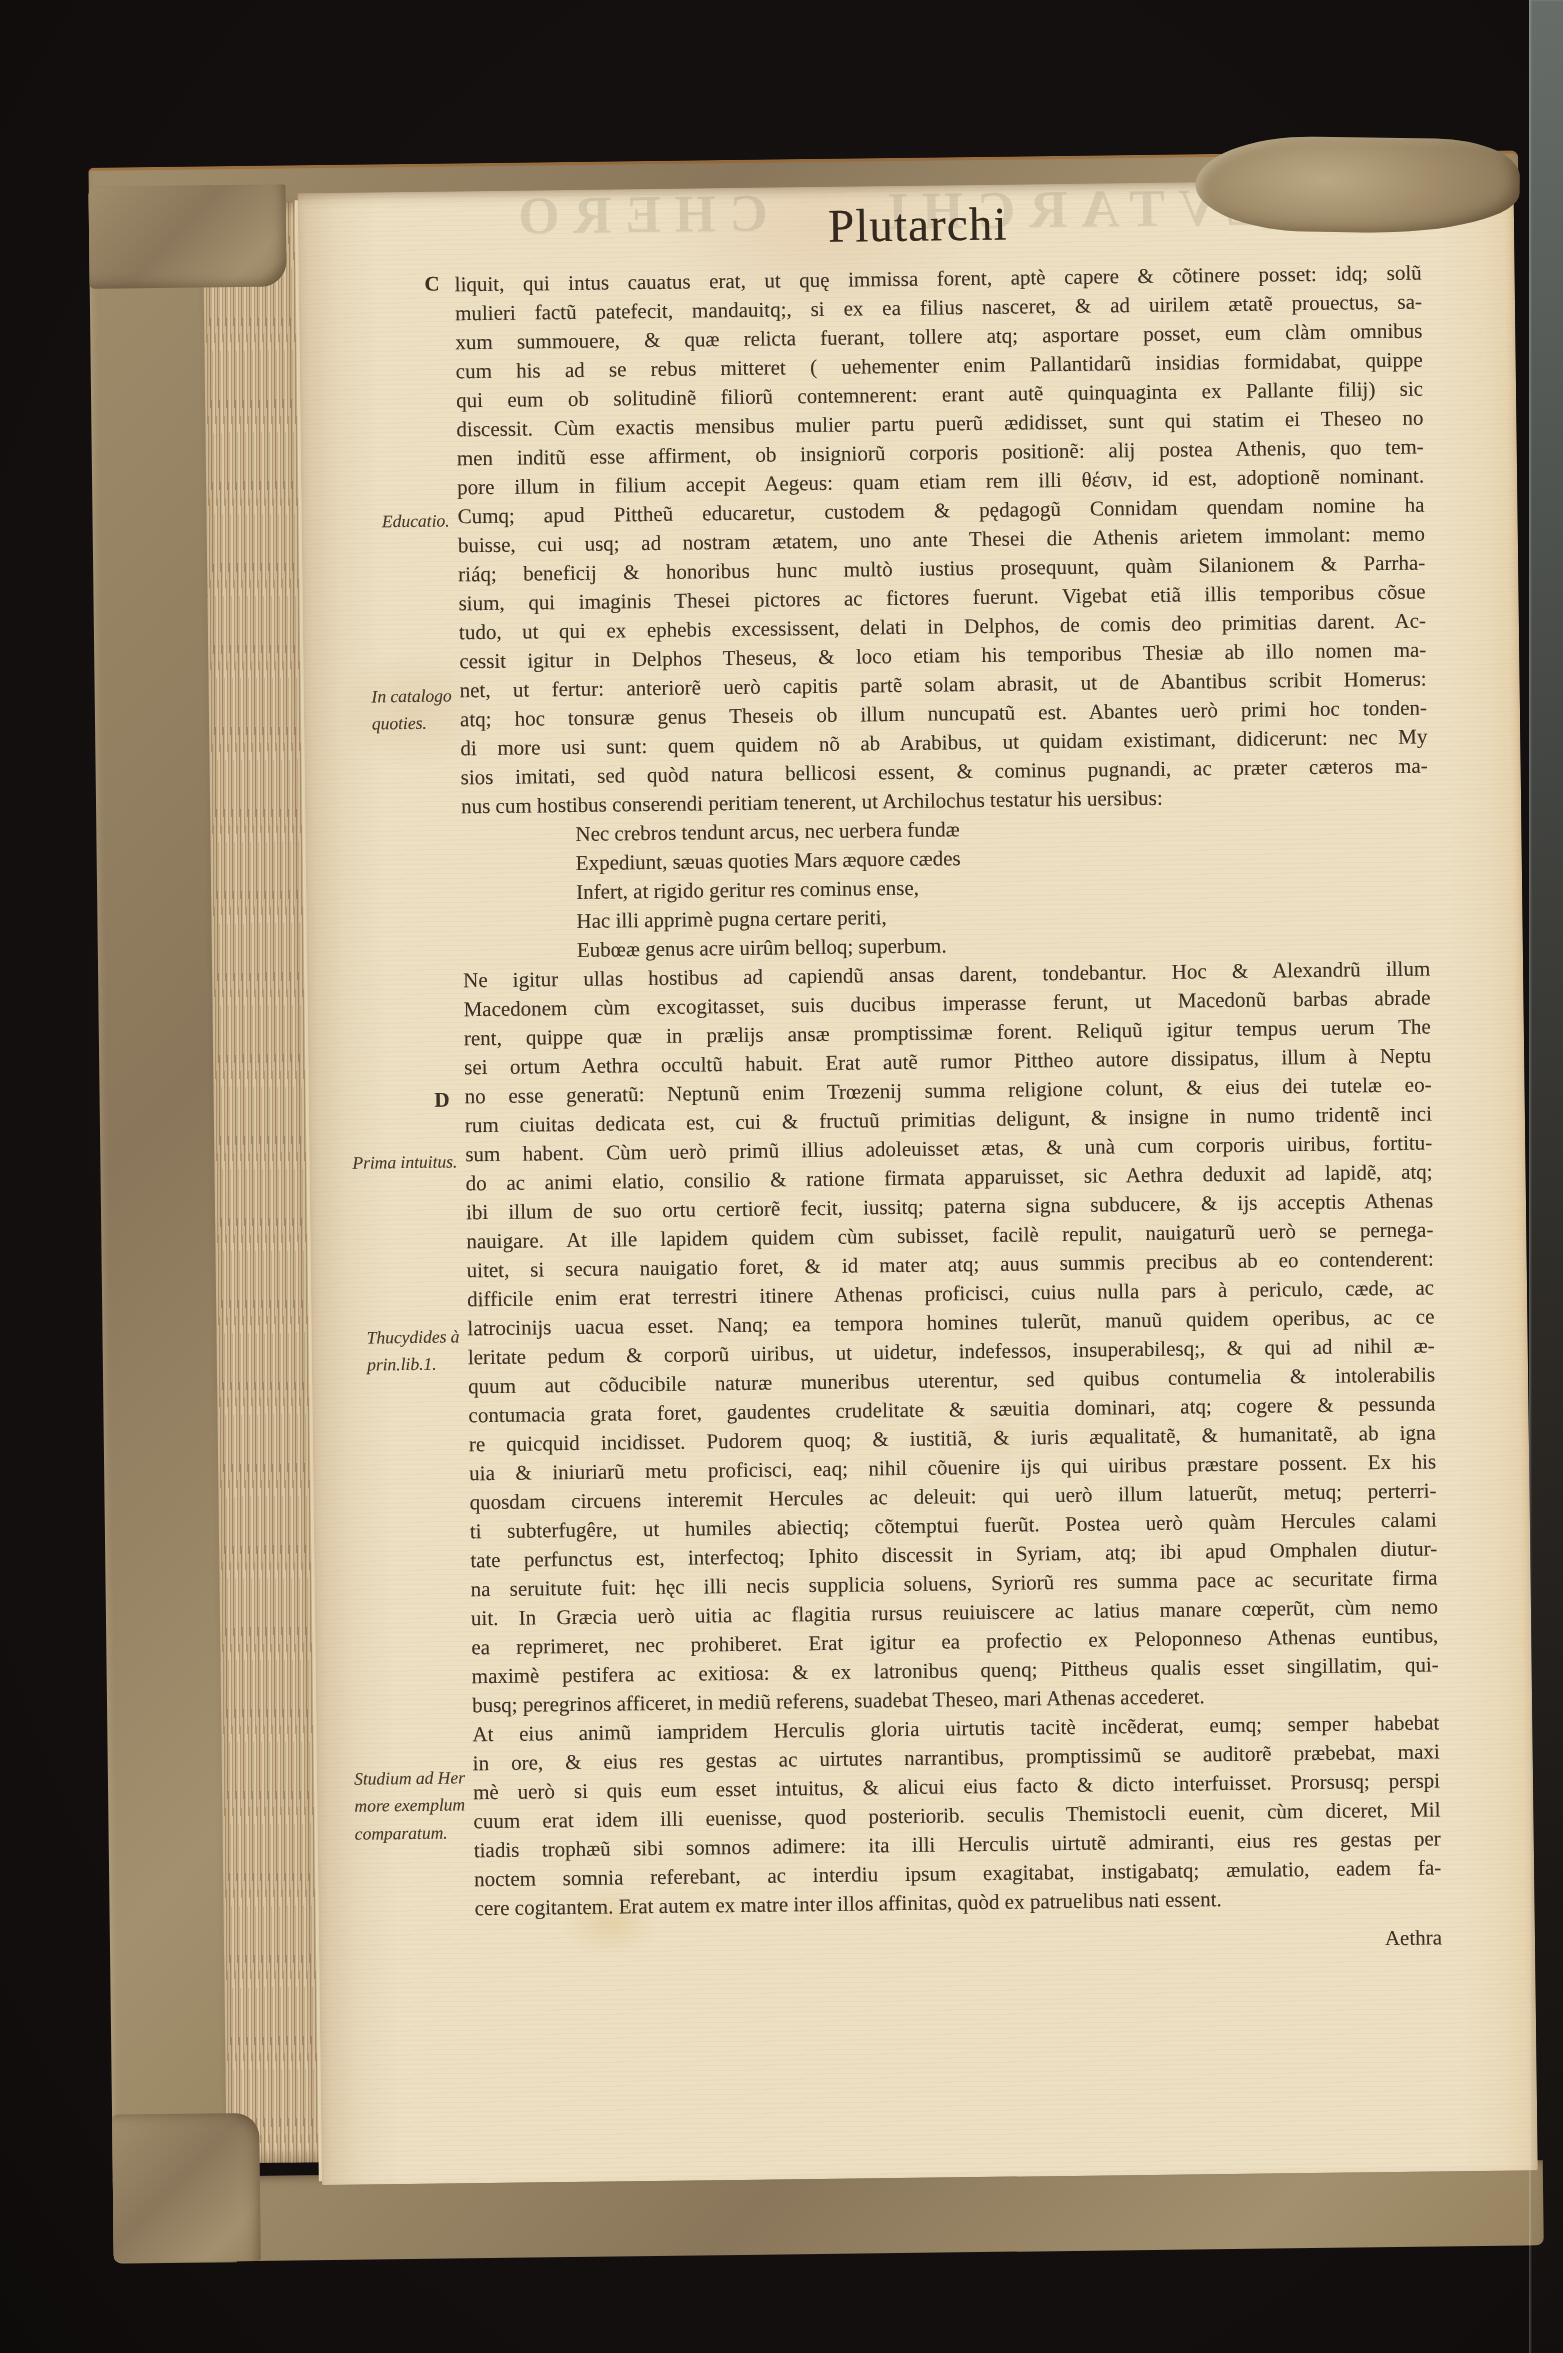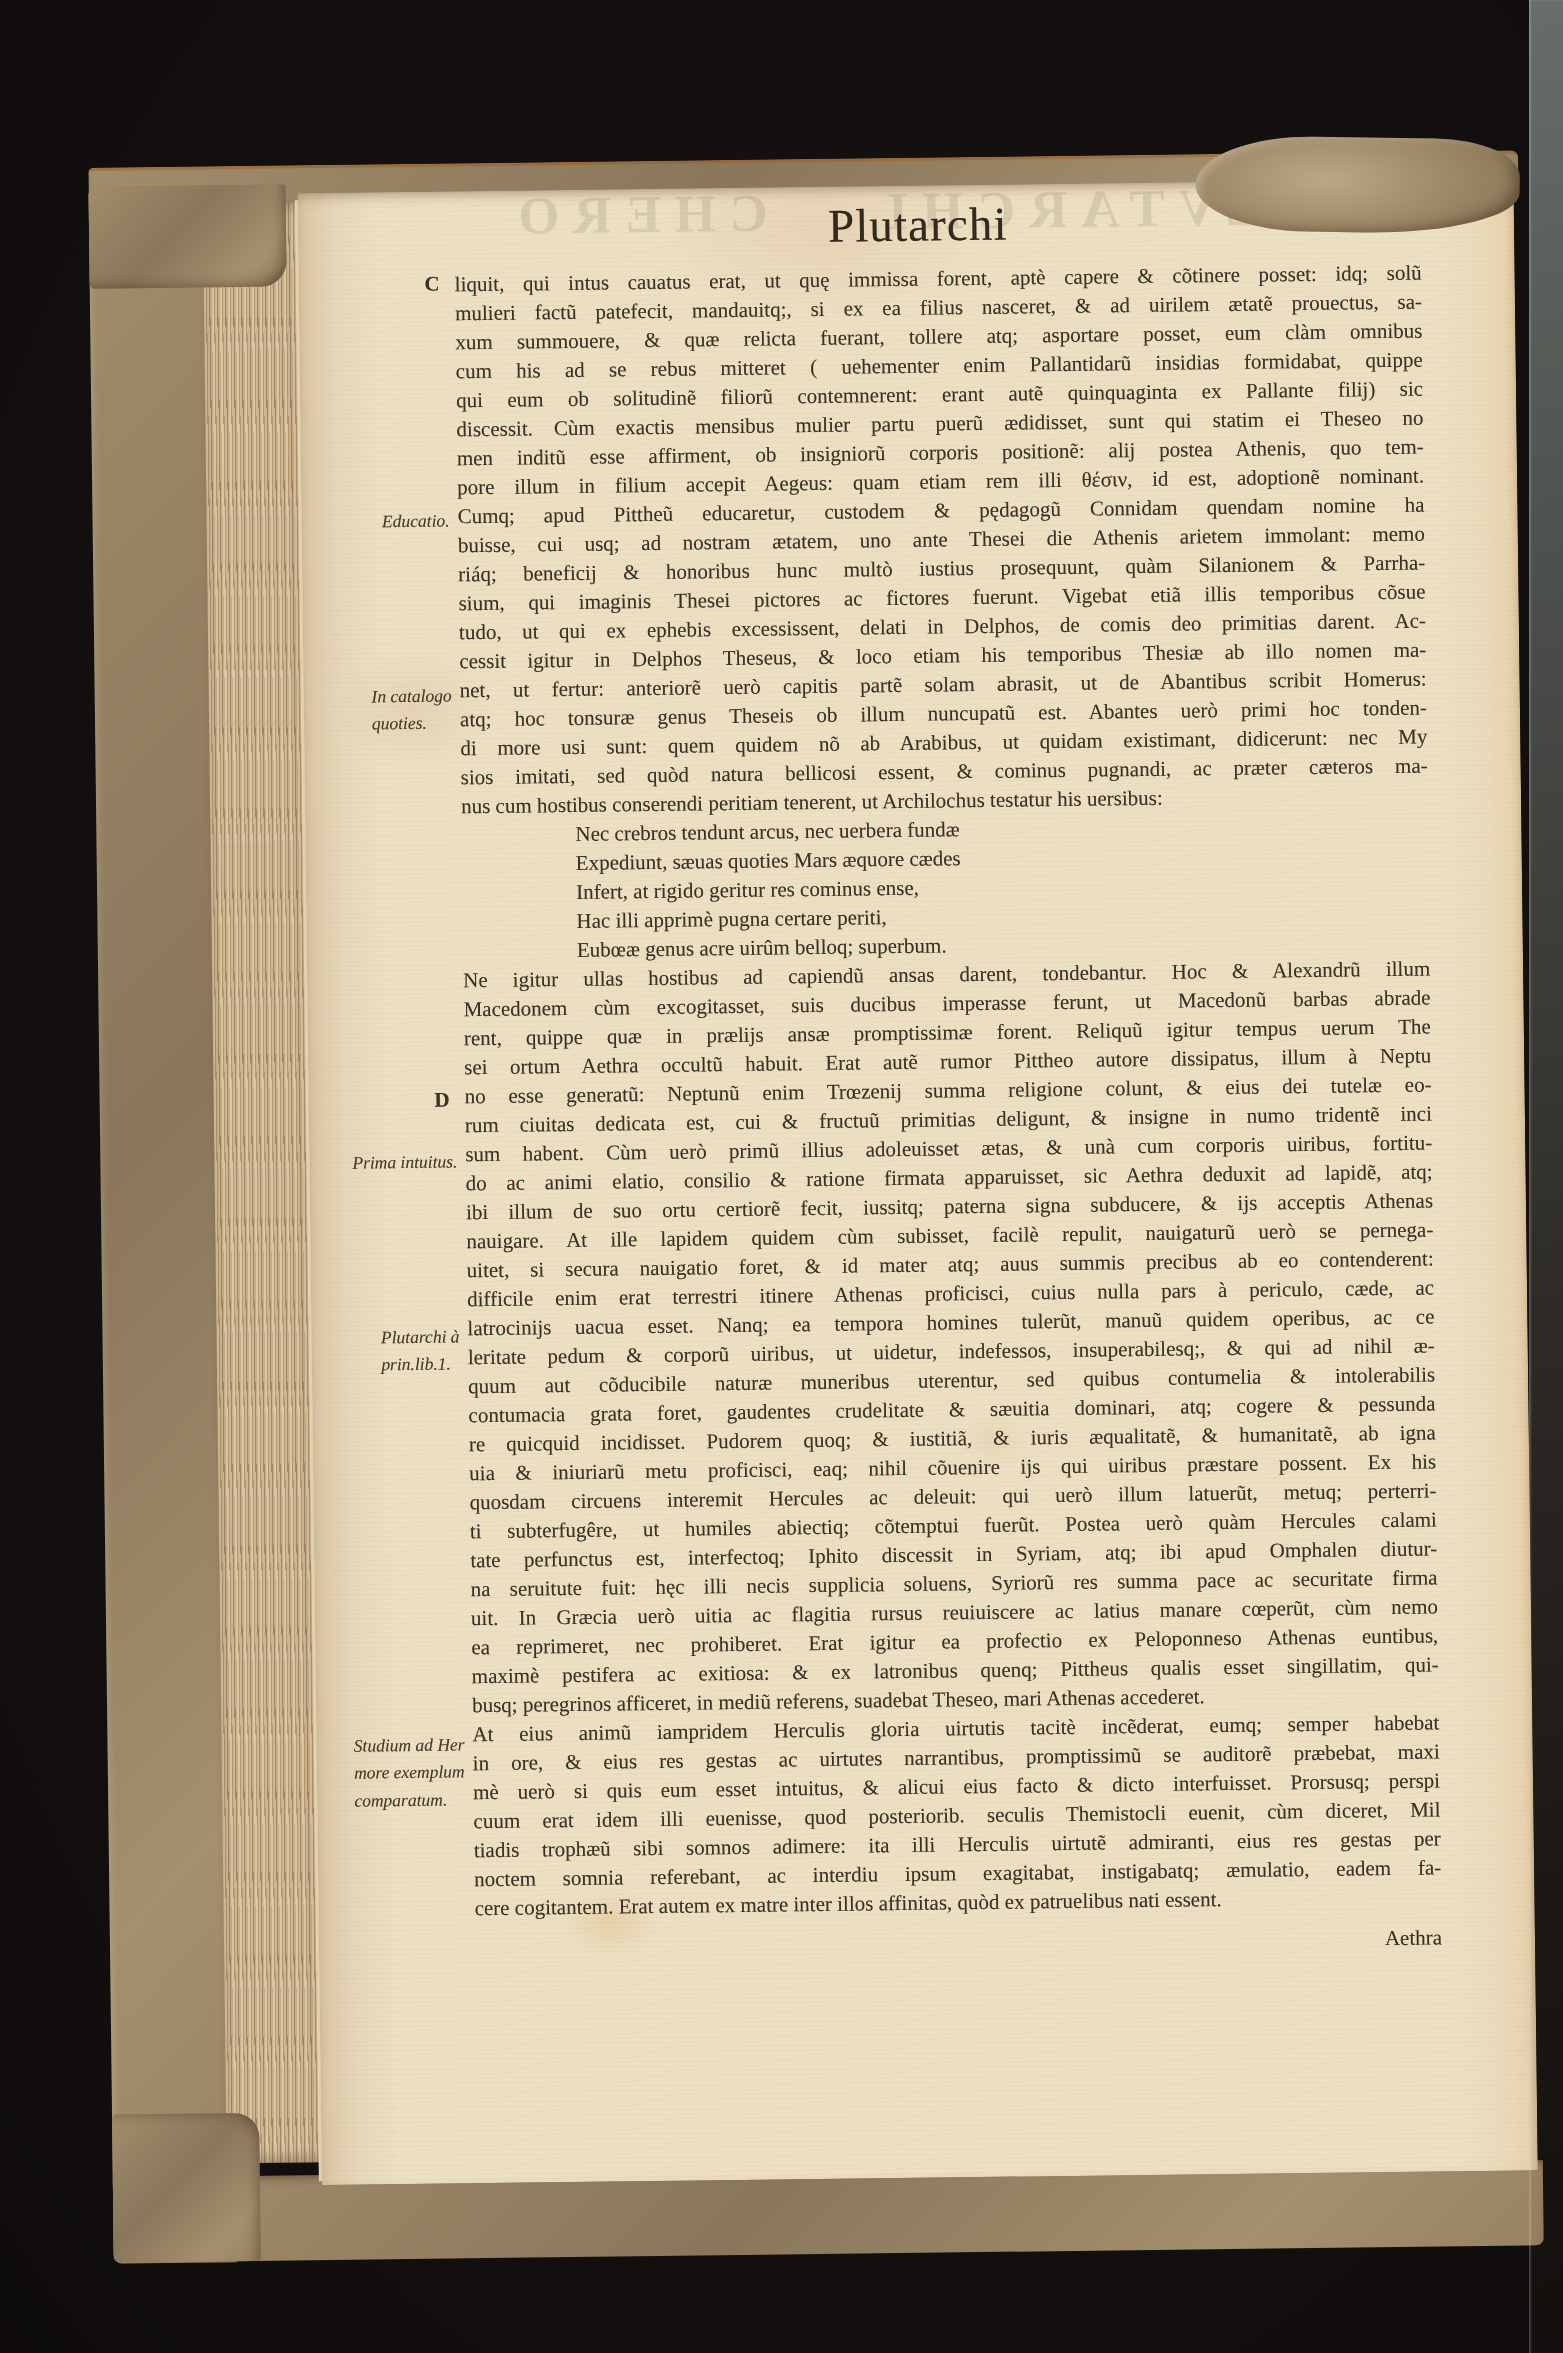--- a/index.html
+++ b/index.html
@@ -151,24 +151,24 @@
               <div>Educatio.</div>
             </div>
             <div class="mnote" style="top: 412px; font-style: italic;">
               <div>In catalogo</div>
               <div>quoties.</div>
             </div>
             <div class="mnote" style="top: 878px;">
               <div>Prima intuitus.</div>
             </div>
             <div class="mnote" style="top: 1053px;">
-              <div>Plutarchi à</div>
+              <div>Thucydides à</div>
               <div>prin.lib.1.</div>
             </div>
-            <div class="mnote" style="top: 1461px;">
+            <div class="mnote" style="top: 1494px;">
               <div>Studium ad Her</div>
               <div>more exemplum</div>
               <div>comparatum.</div>
             </div>
           </div>
         <div class="catchword">Aethra</div>
       </div>
     </div>
   </div>
   <div class="reflection"></div>

